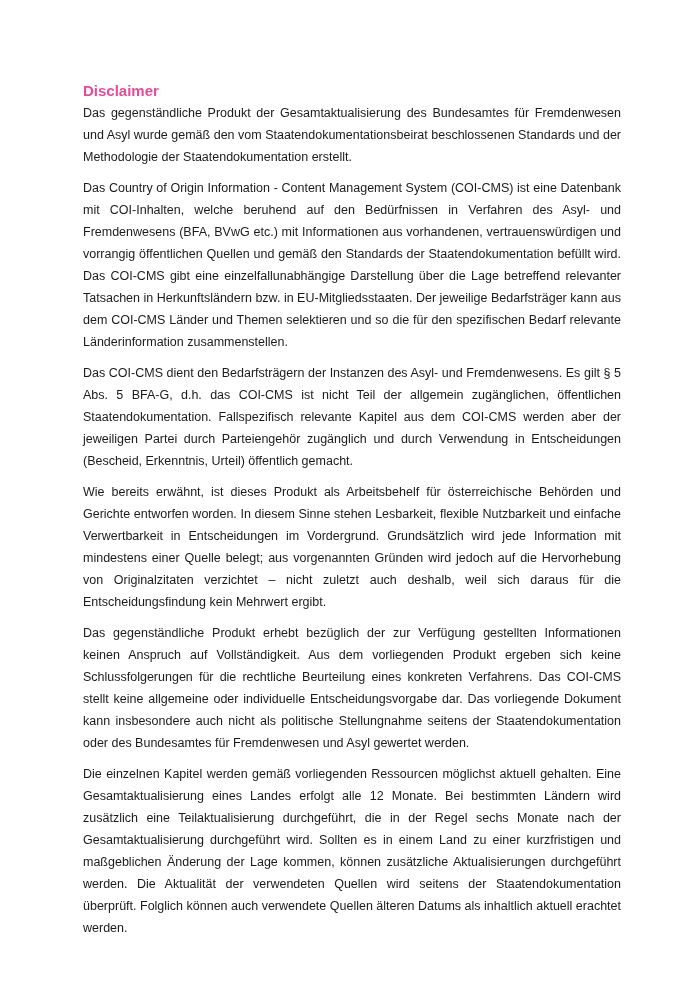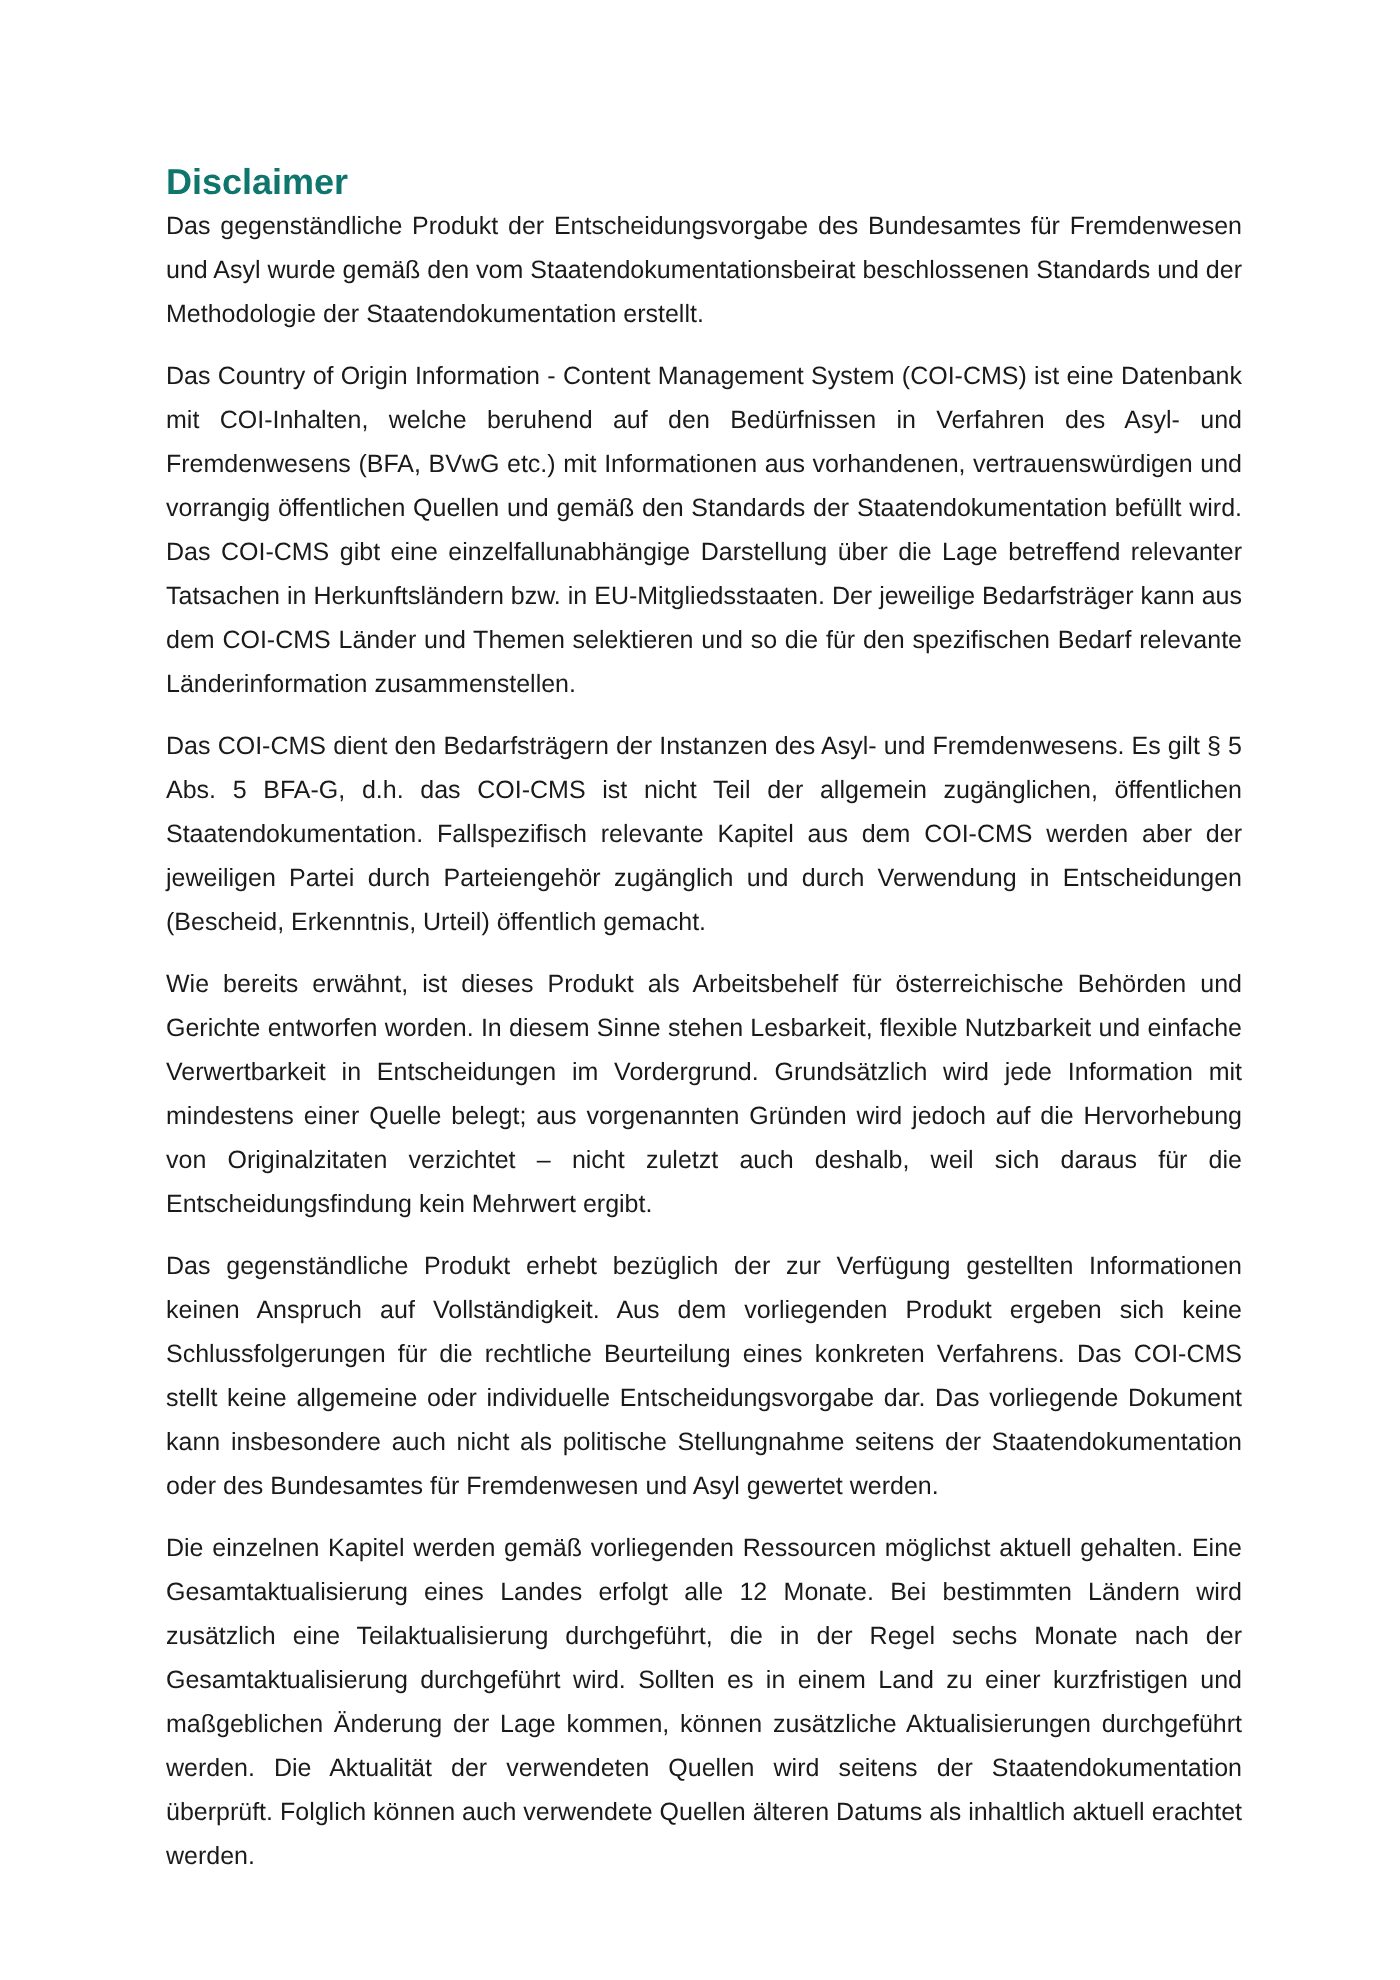--- a/index.html
+++ b/index.html
@@ -15,24 +15,24 @@
     overflow: hidden;
     font-family: "Liberation Sans", "DejaVu Sans", sans-serif;
   }
   .content {
     position: absolute;
     top: 80px;
     left: 83px;
     right: 79px;
   }
   h2.section-heading {
-    font-size: 18px;
+    font-size: 15px;
     line-height: 22px;
     font-weight: bold;
-    color: #0f766e;
+    color: #ec4899;
     margin: 0;
     padding: 0;
   }
   p.body-paragraph {
     font-size: 12.5px;
     line-height: 22px;
     color: #1a1a1a;
     text-align: justify;
     text-justify: inter-word;
     hyphens: auto;
@@ -52,21 +52,21 @@
   }
 </style>
 </head>
 <body>
 
 <div class="page">
   <div class="content">
 
     <h2 class="section-heading">Disclaimer</h2>
 
-    <p class="body-paragraph">Das gegenständliche Produkt der Entscheidungsvorgabe des Bundesamtes für Fremdenwesen und Asyl wurde gemäß den vom Staatendokumentationsbeirat beschlossenen Standards und der Methodologie der Staatendokumentation erstellt.</p>
+    <p class="body-paragraph">Das gegenständliche Produkt der Gesamtaktualisierung des Bundesamtes für Fremdenwesen und Asyl wurde gemäß den vom Staatendokumentationsbeirat beschlossenen Standards und der Methodologie der Staatendokumentation erstellt.</p>
 
     <p class="body-paragraph">Das Country of Origin Information - Content Management System (COI-CMS) ist eine Datenbank mit COI-Inhalten, welche beruhend auf den Bedürfnissen in Verfahren des Asyl- und Fremdenwesens (BFA, BVwG etc.) mit Informationen aus vorhandenen, vertrauenswürdigen und vorrangig öffentlichen Quellen und gemäß den Standards der Staatendokumentation befüllt wird. Das COI-CMS gibt eine einzelfallunabhängige Darstellung über die Lage betreffend relevanter Tatsachen in Herkunftsländern bzw. in EU-Mitgliedsstaaten. Der jeweilige Bedarfsträger kann aus dem COI-CMS Länder und Themen selektieren und so die für den spezifischen Bedarf relevante Länderinformation zusammenstellen.</p>
 
     <p class="body-paragraph">Das COI-CMS dient den Bedarfsträgern der Instanzen des Asyl- und Fremdenwesens. Es gilt § 5 Abs. 5 BFA-G, d.h. das COI-CMS ist nicht Teil der allgemein zugänglichen, öffentlichen Staatendokumentation. Fallspezifisch relevante Kapitel aus dem COI-CMS werden aber der jeweiligen Partei durch Parteiengehör zugänglich und durch Verwendung in Entscheidungen (Bescheid, Erkenntnis, Urteil) öffentlich gemacht.</p>
 
     <p class="body-paragraph">Wie bereits erwähnt, ist dieses Produkt als Arbeitsbehelf für österreichische Behörden und Gerichte entworfen worden. In diesem Sinne stehen Lesbarkeit, flexible Nutzbarkeit und einfache Verwertbarkeit in Entscheidungen im Vordergrund. Grundsätzlich wird jede Information mit mindestens einer Quelle belegt; aus vorgenannten Gründen wird jedoch auf die Hervorhebung von Originalzitaten verzichtet – nicht zuletzt auch deshalb, weil sich daraus für die Entscheidungsfindung kein Mehrwert ergibt.</p>
 
     <p class="body-paragraph">Das gegenständliche Produkt erhebt bezüglich der zur Verfügung gestellten Informationen keinen Anspruch auf Vollständigkeit. Aus dem vorliegenden Produkt ergeben sich keine Schlussfolgerungen für die rechtliche Beurteilung eines konkreten Verfahrens. Das COI-CMS stellt keine allgemeine oder individuelle Entscheidungsvorgabe dar. Das vorliegende Dokument kann insbesondere auch nicht als politische Stellungnahme seitens der Staatendokumentation oder des Bundesamtes für Fremdenwesen und Asyl gewertet werden.</p>
 
 

